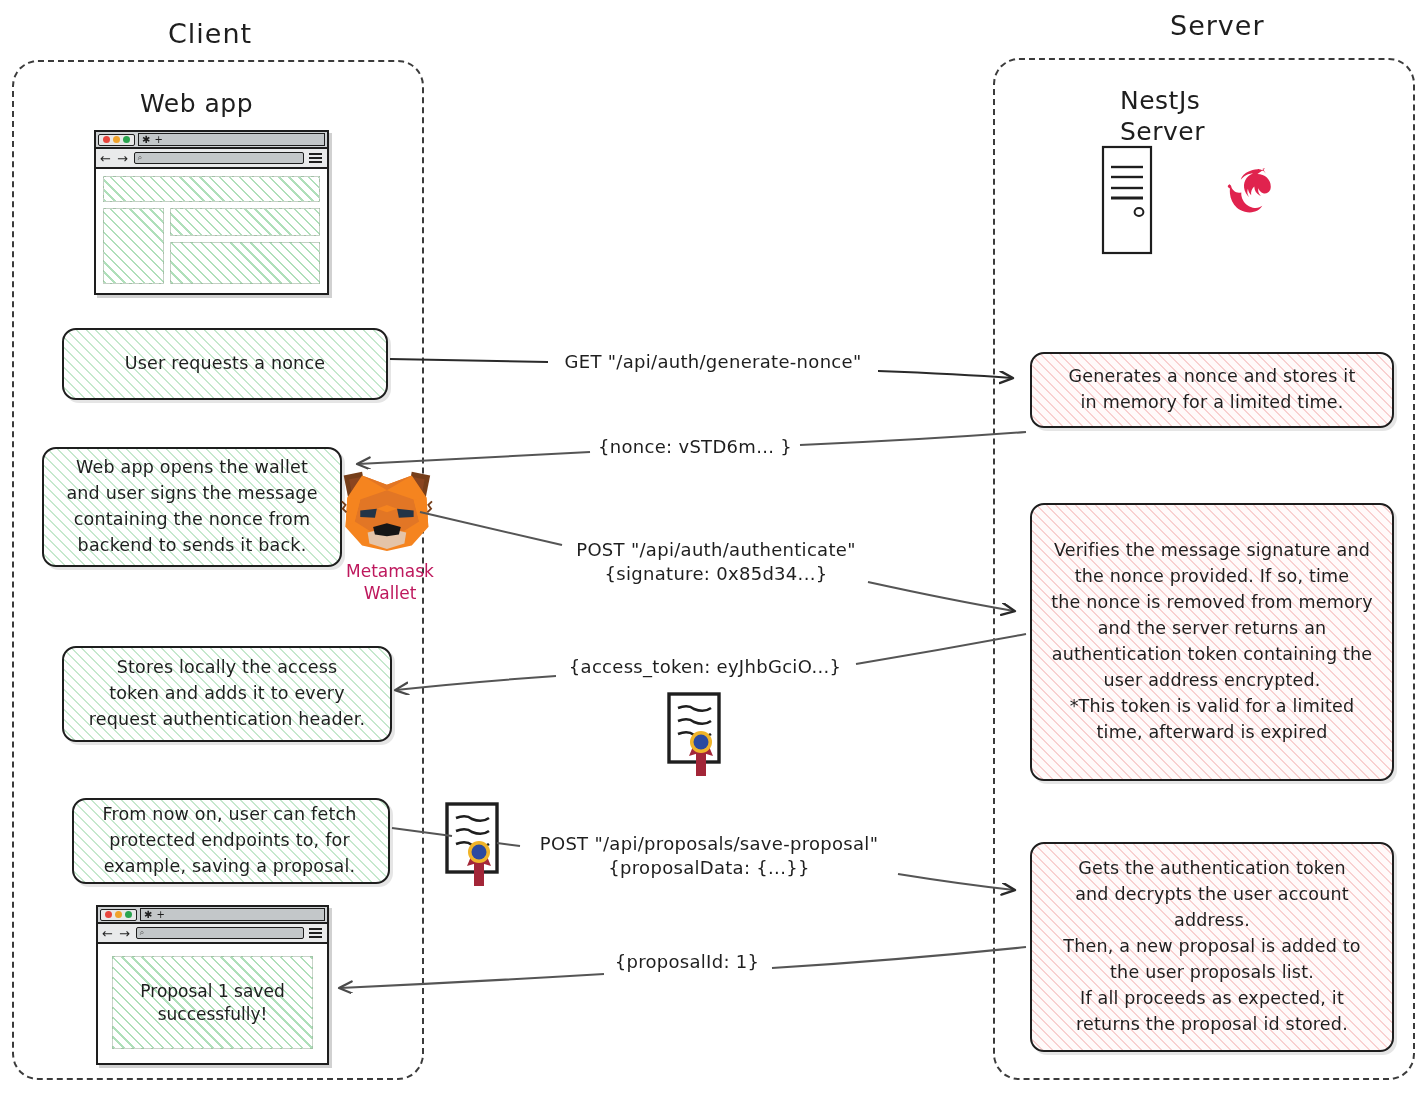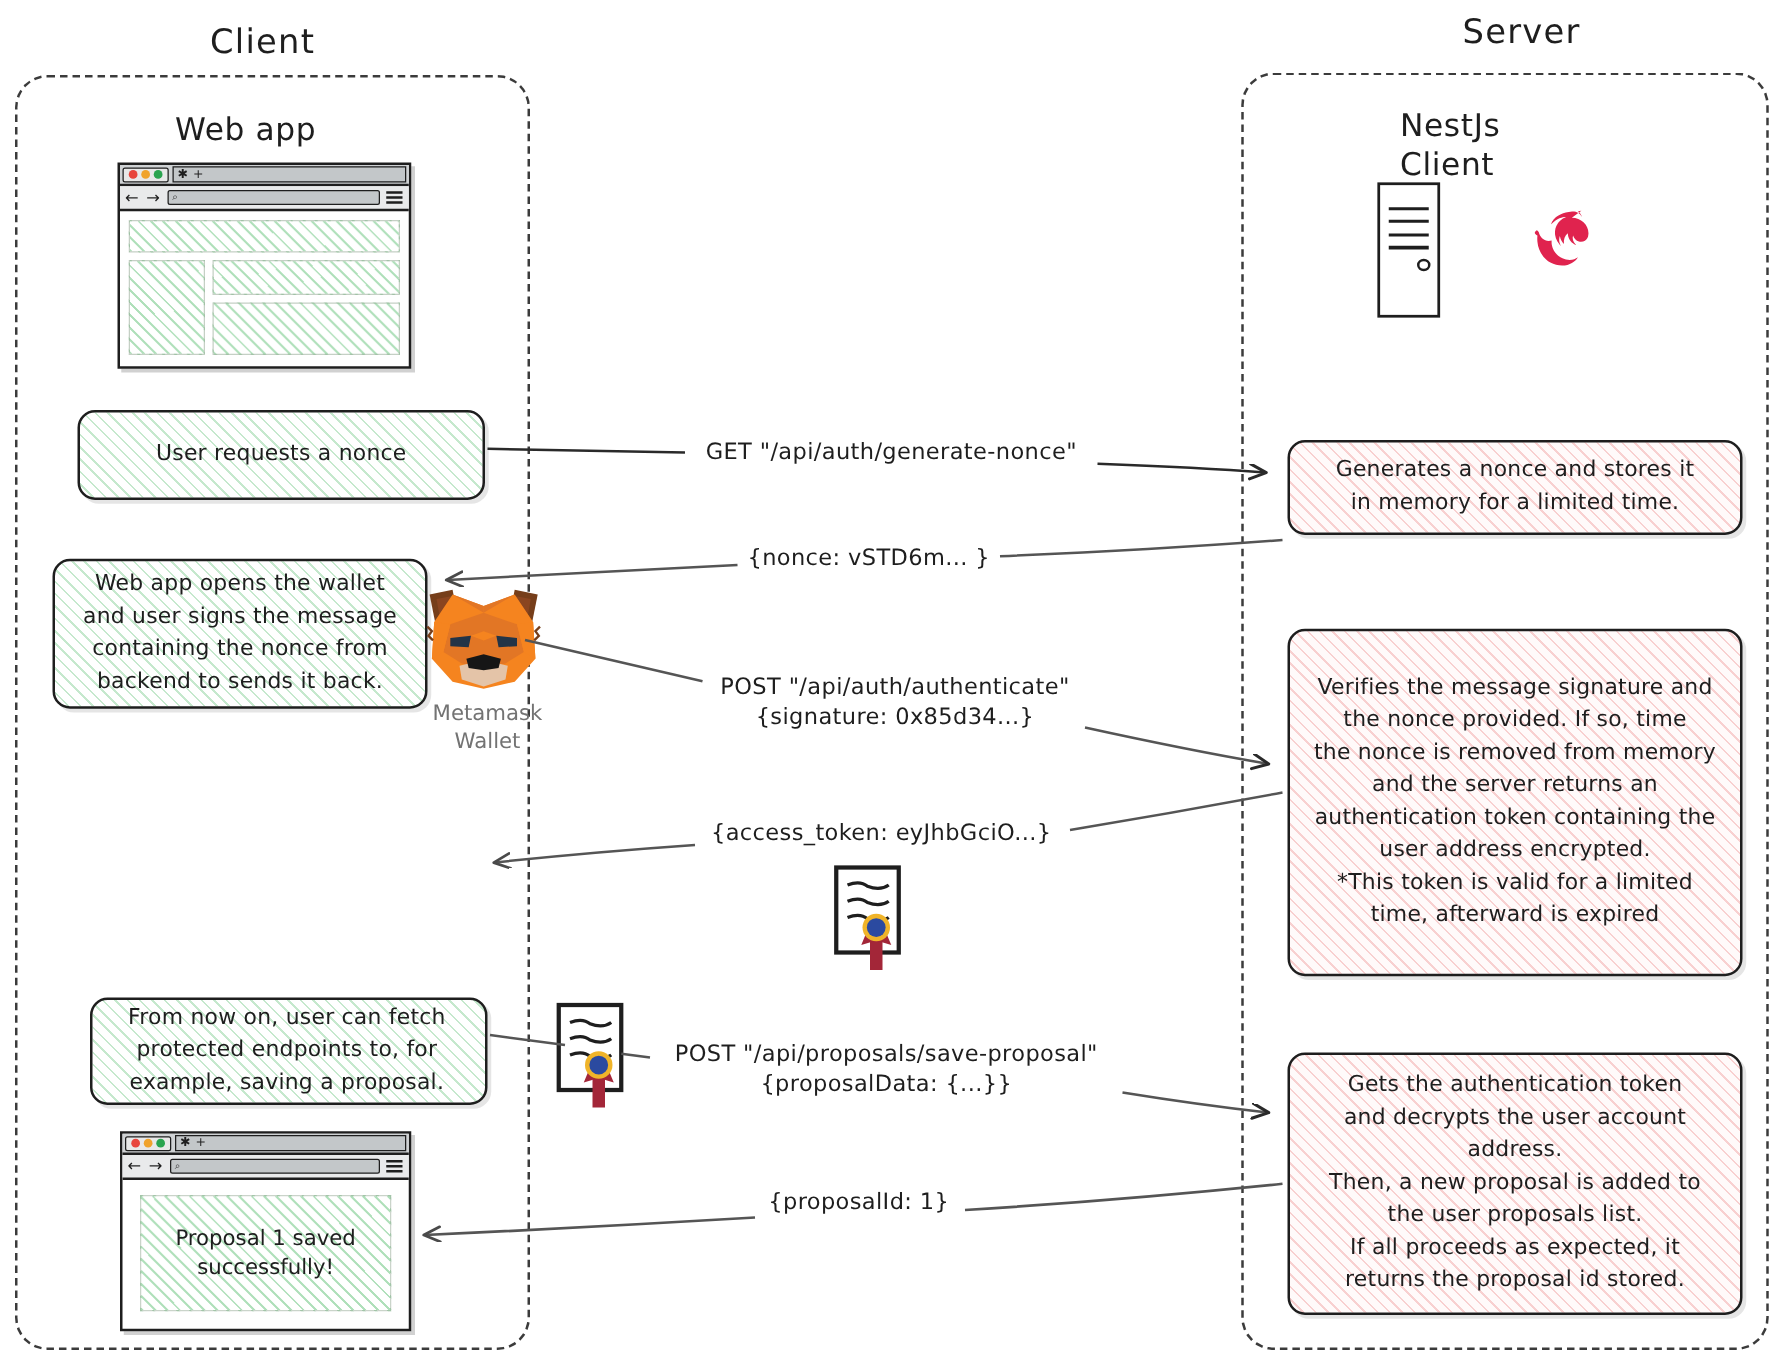--- a/index.html
+++ b/index.html
@@ -79,40 +79,40 @@
   .proposal-msg{
       flex:1;display:flex;align-items:center;justify-content:center;text-align:center;
       font-size:17px;line-height:1.35;color:#1e1e1e;margin:12px 14px;
       background:
         repeating-linear-gradient(45deg, rgba(64,180,90,.42) 0 1.6px, rgba(255,255,255,0) 1.6px 7px),
         #ffffff;
       border:1.2px solid rgba(150,170,150,.5);white-space:pre-line;
   }
 
   
-  .caption{position:absolute;text-align:center;font-size:17px;color:#737373;
+  .caption{position:absolute;text-align:center;font-size:17px;color:#be185d;
            line-height:1.3;white-space:pre-line;}
 
   .node-title{position:absolute;font-size:25px;color:#1e1e1e;text-align:left;
               white-space:pre-line;line-height:1.25;letter-spacing:.5px;}
 </style>
 </head>
 <body>
 
 <div class="stage">
 
   <div class="zone-title" style="left:168px;top:18px;">Client</div>
   <div class="zone-title" style="left:1170px;top:10px;">Server</div>
 
   <div class="container-box" style="left:12px;top:60px;width:408px;height:1016px;"></div>
   <div class="container-box" style="left:993px;top:58px;width:418px;height:1018px;"></div>
 
   <div class="node-title" style="left:140px;top:88px;width:160px;">Web app</div>
   <div class="node-title" style="left:1120px;top:85px;width:200px;">NestJs
-Client</div>
+Server</div>
 
   <div class="browser" style="left:94px;top:130px;width:235px;height:165px;">
     <div class="br-tabbar">
       <div class="dots">
         <span class="dot d-r"></span>
         <span class="dot d-y"></span>
         <span class="dot d-g"></span>
       </div>
       <div class="tab-ctl">
         <span>✱</span>
@@ -173,20 +173,25 @@
     <span class="txt">User requests a nonce</span>
   </div>
 
   <div class="note green" style="left:42px;top:447px;width:300px;height:120px;">
     <span class="txt">Web app opens the wallet
 and user signs the message
 containing the nonce from
 backend to sends it back.</span>
   </div>
 
+  <div class="note green" style="left:62px;top:646px;width:330px;height:96px;">
+    <span class="txt">Stores locally the access
+token and adds it to every
+request authentication header.</span>
+  </div>
 
   <div class="note green" style="left:72px;top:798px;width:318px;height:86px;padding-left:11px;">
     <span class="txt">From now on, user can fetch
 protected endpoints to, for
 example, saving a proposal.</span>
   </div>
 
   <div class="note pink" style="left:1030px;top:352px;width:364px;height:76px;">
     <span class="txt">Generates a nonce and stores it
 in memory for a limited time.</span>

